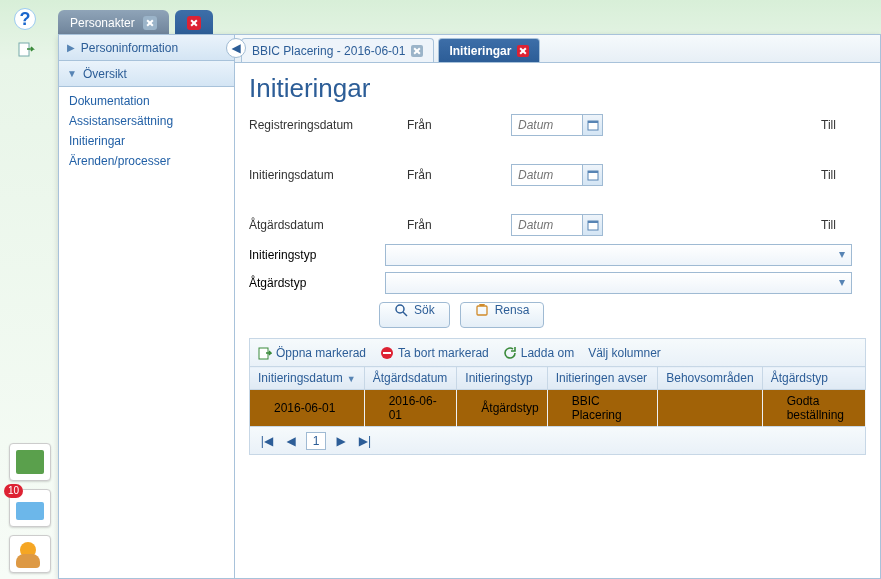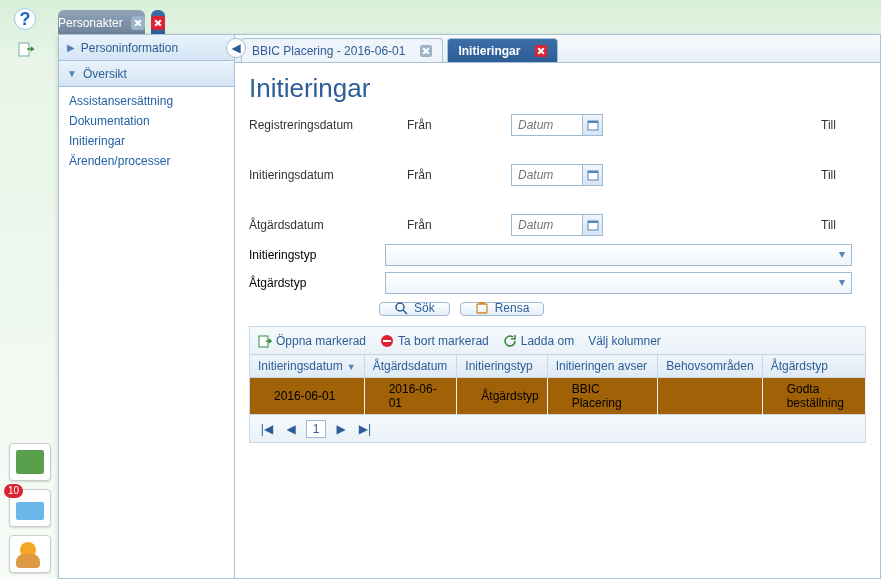--- a/index.html
+++ b/index.html
@@ -13,21 +13,21 @@
   .lb-bottom { position:absolute; bottom:6px; left:9px; }
   .lb-tile { width:42px; height:38px; background:#fff; border:1px solid #ccc; border-radius:4px; margin-top:8px; position:relative; box-shadow:0 1px 2px rgba(0,0,0,.15);}
   .lb-green-card::before { content:""; position:absolute; inset:6px; background:#5aa04c; border-radius:2px;}
   .lb-folder::before { content:""; position:absolute; left:6px; right:6px; top:12px; bottom:6px; background:#6cb7ea; border-radius:2px;}
   .lb-folder .badge { position:absolute; left:-6px; top:-6px; background:#d23; color:#fff; font-size:10px; border-radius:8px; padding:0 4px; line-height:14px;}
   .lb-person::before { content:""; position:absolute; left:10px; top:6px; width:16px; height:16px; background:#f5a623; border-radius:50%;}
   .lb-person::after  { content:""; position:absolute; left:6px; bottom:4px; width:24px; height:14px; background:#d94; border-radius:8px 8px 4px 4px;}
 
   
   .tabstrip { position:absolute; left:58px; top:6px; right:0; height:30px; display:flex; gap:6px; align-items:flex-end; }
-  .wtab { height:26px; padding:0 0; border-radius:6px 6px 0 0; display:flex; align-items:center; gap:8px; color:#fff; }
+  .wtab { height:26px; padding:0 12px; border-radius:6px 6px 0 0; display:flex; align-items:center; gap:8px; color:#fff; }
   .wtab.inactive { background:linear-gradient(#8fa4b8,#6d8299); }
   .wtab.active   { background:linear-gradient(#3d6ea8,#2c5d97); font-weight:600;}
   .wtab .xicon { width:14px;height:14px; background:#d23; border-radius:3px; position:relative;}
   .wtab.inactive .xicon { background:#9bb4c9;}
   .wtab .xicon::before,.wtab .xicon::after{content:"";position:absolute;left:3px;top:6px;width:8px;height:2px;background:#fff;transform:rotate(45deg);}
   .wtab .xicon::after{transform:rotate(-45deg);}
 
   
   .app { position:absolute; left:58px; top:34px; right:0; bottom:0; background:#fff; border:1px solid #a8c2da; box-shadow:0 2px 6px rgba(0,0,0,.15);}
 
@@ -35,42 +35,42 @@
   .sidebar { position:absolute; left:0; top:0; bottom:0; width:176px; border-right:1px solid #a8c2da;}
   .acc-hdr { height:26px; background:linear-gradient(#eaf3fb,#d4e5f4); border-bottom:1px solid #a8c2da; display:flex; align-items:center; padding:0 8px; gap:6px; color:#2c5d97;}
   .acc-hdr .chev { font-size:10px; color:#5784b4;}
   .acc-toggle { position:absolute; right:-12px; top:3px; width:20px;height:20px; border:1px solid #9fbad3; background:#fff; border-radius:50%; display:flex;align-items:center;justify-content:center; color:#2c5d97; font-size:12px; z-index:3;}
   .side-list { padding:4px 0;}
   .side-list a { display:block; padding:3px 10px; color:#2260a6; text-decoration:none;}
 
   
   .main { position:absolute; left:176px; top:0; right:0; bottom:0; }
   .subtab-row { height:28px; background:linear-gradient(#f6fafc,#e7eff6); border-bottom:1px solid #a8c2da; display:flex; align-items:flex-end; padding-left:6px; gap:4px;}
-  .subtab { height:24px; padding:0 10px; border:1px solid #a8c2da; border-bottom:none; border-radius:4px 4px 0 0; display:flex; align-items:center; gap:15px; background:#eef4fa; color:#2c5d97;}
+  .subtab { height:24px; padding:0 10px; border:1px solid #a8c2da; border-bottom:none; border-radius:4px 4px 0 0; display:flex; align-items:center; gap:6px; background:#eef4fa; color:#2c5d97;}
   .subtab.active { background:linear-gradient(#3d6ea8,#2c5d97); color:#fff; font-weight:600;}
   .subtab .xicon{ width:12px;height:12px;background:#d23;border-radius:2px;position:relative;}
   .subtab:not(.active) .xicon{background:#9bb4c9;}
   .subtab .xicon::before,.subtab .xicon::after{content:"";position:absolute;left:2px;top:5px;width:8px;height:2px;background:#fff;transform:rotate(45deg);}
   .subtab .xicon::after{transform:rotate(-45deg);}
 
   .content { padding:8px 14px; position:absolute; top:28px; left:0; right:0; bottom:0; overflow:auto;}
   h1.page-title { font-size:26px; font-weight:400; color:#2c5d97; margin:2px 0 10px 0;}
 
   .filters { display:grid; grid-template-columns:130px 40px 160px 130px 40px 160px; row-gap:6px; column-gap:6px; align-items:center; margin-bottom:8px;gap:28px;}
   .filters label { color:#333; }
   .date-field { position:relative; width:128px;padding-left:36px;}
   .date-field input { width:100%; height:22px; padding:2px 22px 2px 6px; border:1px solid #9fbad3; color:#888; font-style:italic;}
   .date-field .cal { position:absolute; right:1px; top:1px; width:20px; height:20px; background:linear-gradient(#eef4fa,#d4e5f4); border-left:1px solid #9fbad3; display:flex;align-items:center;justify-content:center;}
   .date-field .cal svg{width:12px;height:12px;}
   .fullrow { display:grid; grid-template-columns:130px 1fr; align-items:center; gap:6px; margin-bottom:6px; padding-right:14px;}
   .combo { height:22px; border:1px solid #9fbad3; background:linear-gradient(#fff,#eef4fa); position:relative;}
   .combo::after { content:"▾"; position:absolute; right:6px; top:2px; color:#5784b4; font-size:12px;}
 
   .btnrow { margin:8px 0 10px 130px; display:flex; gap:10px;}
-  .btn { height:14px; padding:0 14px; border:1px solid #9fbad3; border-radius:4px; background:linear-gradient(#fcfeff,#e4eef7); display:flex; align-items:flex-end; gap:6px; color:#2c5d97; cursor:pointer;}
+  .btn { height:26px; padding:0 14px; border:1px solid #9fbad3; border-radius:4px; background:linear-gradient(#fcfeff,#e4eef7); display:flex; align-items:flex-start; gap:6px; color:#2c5d97; cursor:pointer;}
   .btn .ic{width:14px;height:14px;}
 
   .toolbar { height:28px; border:1px solid #c7d7e6; border-bottom:none; background:linear-gradient(#f6fafc,#e9f1f8); display:flex; align-items:center; gap:14px; padding:0 8px;}
   .tb-btn { display:flex; align-items:center; gap:4px; color:#2c5d97; cursor:pointer;}
   .tb-btn .ic{width:14px;height:14px;}
 
   table.grid { width:100%; border-collapse:collapse; border:1px solid #c7d7e6;}
   table.grid th { background:linear-gradient(#eef5fb,#dfeaf4); text-align:left; font-weight:400; color:#2c5d97; padding:4px 8px; border-right:1px solid #c7d7e6; border-bottom:1px solid #c7d7e6; white-space:nowrap;}
   table.grid th .sort{font-size:9px; color:#5784b4; margin-left:4px;}
   table.grid td { padding:4px 8px; border-right:1px solid #eef1f4;}
@@ -116,22 +116,22 @@
     <div class="acc-hdr">
       <span class="chev">▶</span>
       <span>Personinformation</span>
       <div class="acc-toggle">◀</div>
     </div>
     <div class="acc-hdr" style="border-top:none">
       <span class="chev">▼</span>
       <span>Översikt</span>
     </div>
     <div class="side-list">
+      <a href="#"><span>Dokumentation</span></a>
       <a href="#"><span>Assistansersättning</span></a>
-      <a href="#"><span>Dokumentation</span></a>
       <a href="#"><span>Initieringar</span></a>
       <a href="#"><span>Ärenden/processer</span></a>
     </div>
   </div>
 
   <div class="main">
     <div class="subtab-row">
       <div class="subtab">
         <span>BBIC Placering - 2016-06-01</span>
         <span class="xicon"></span>

